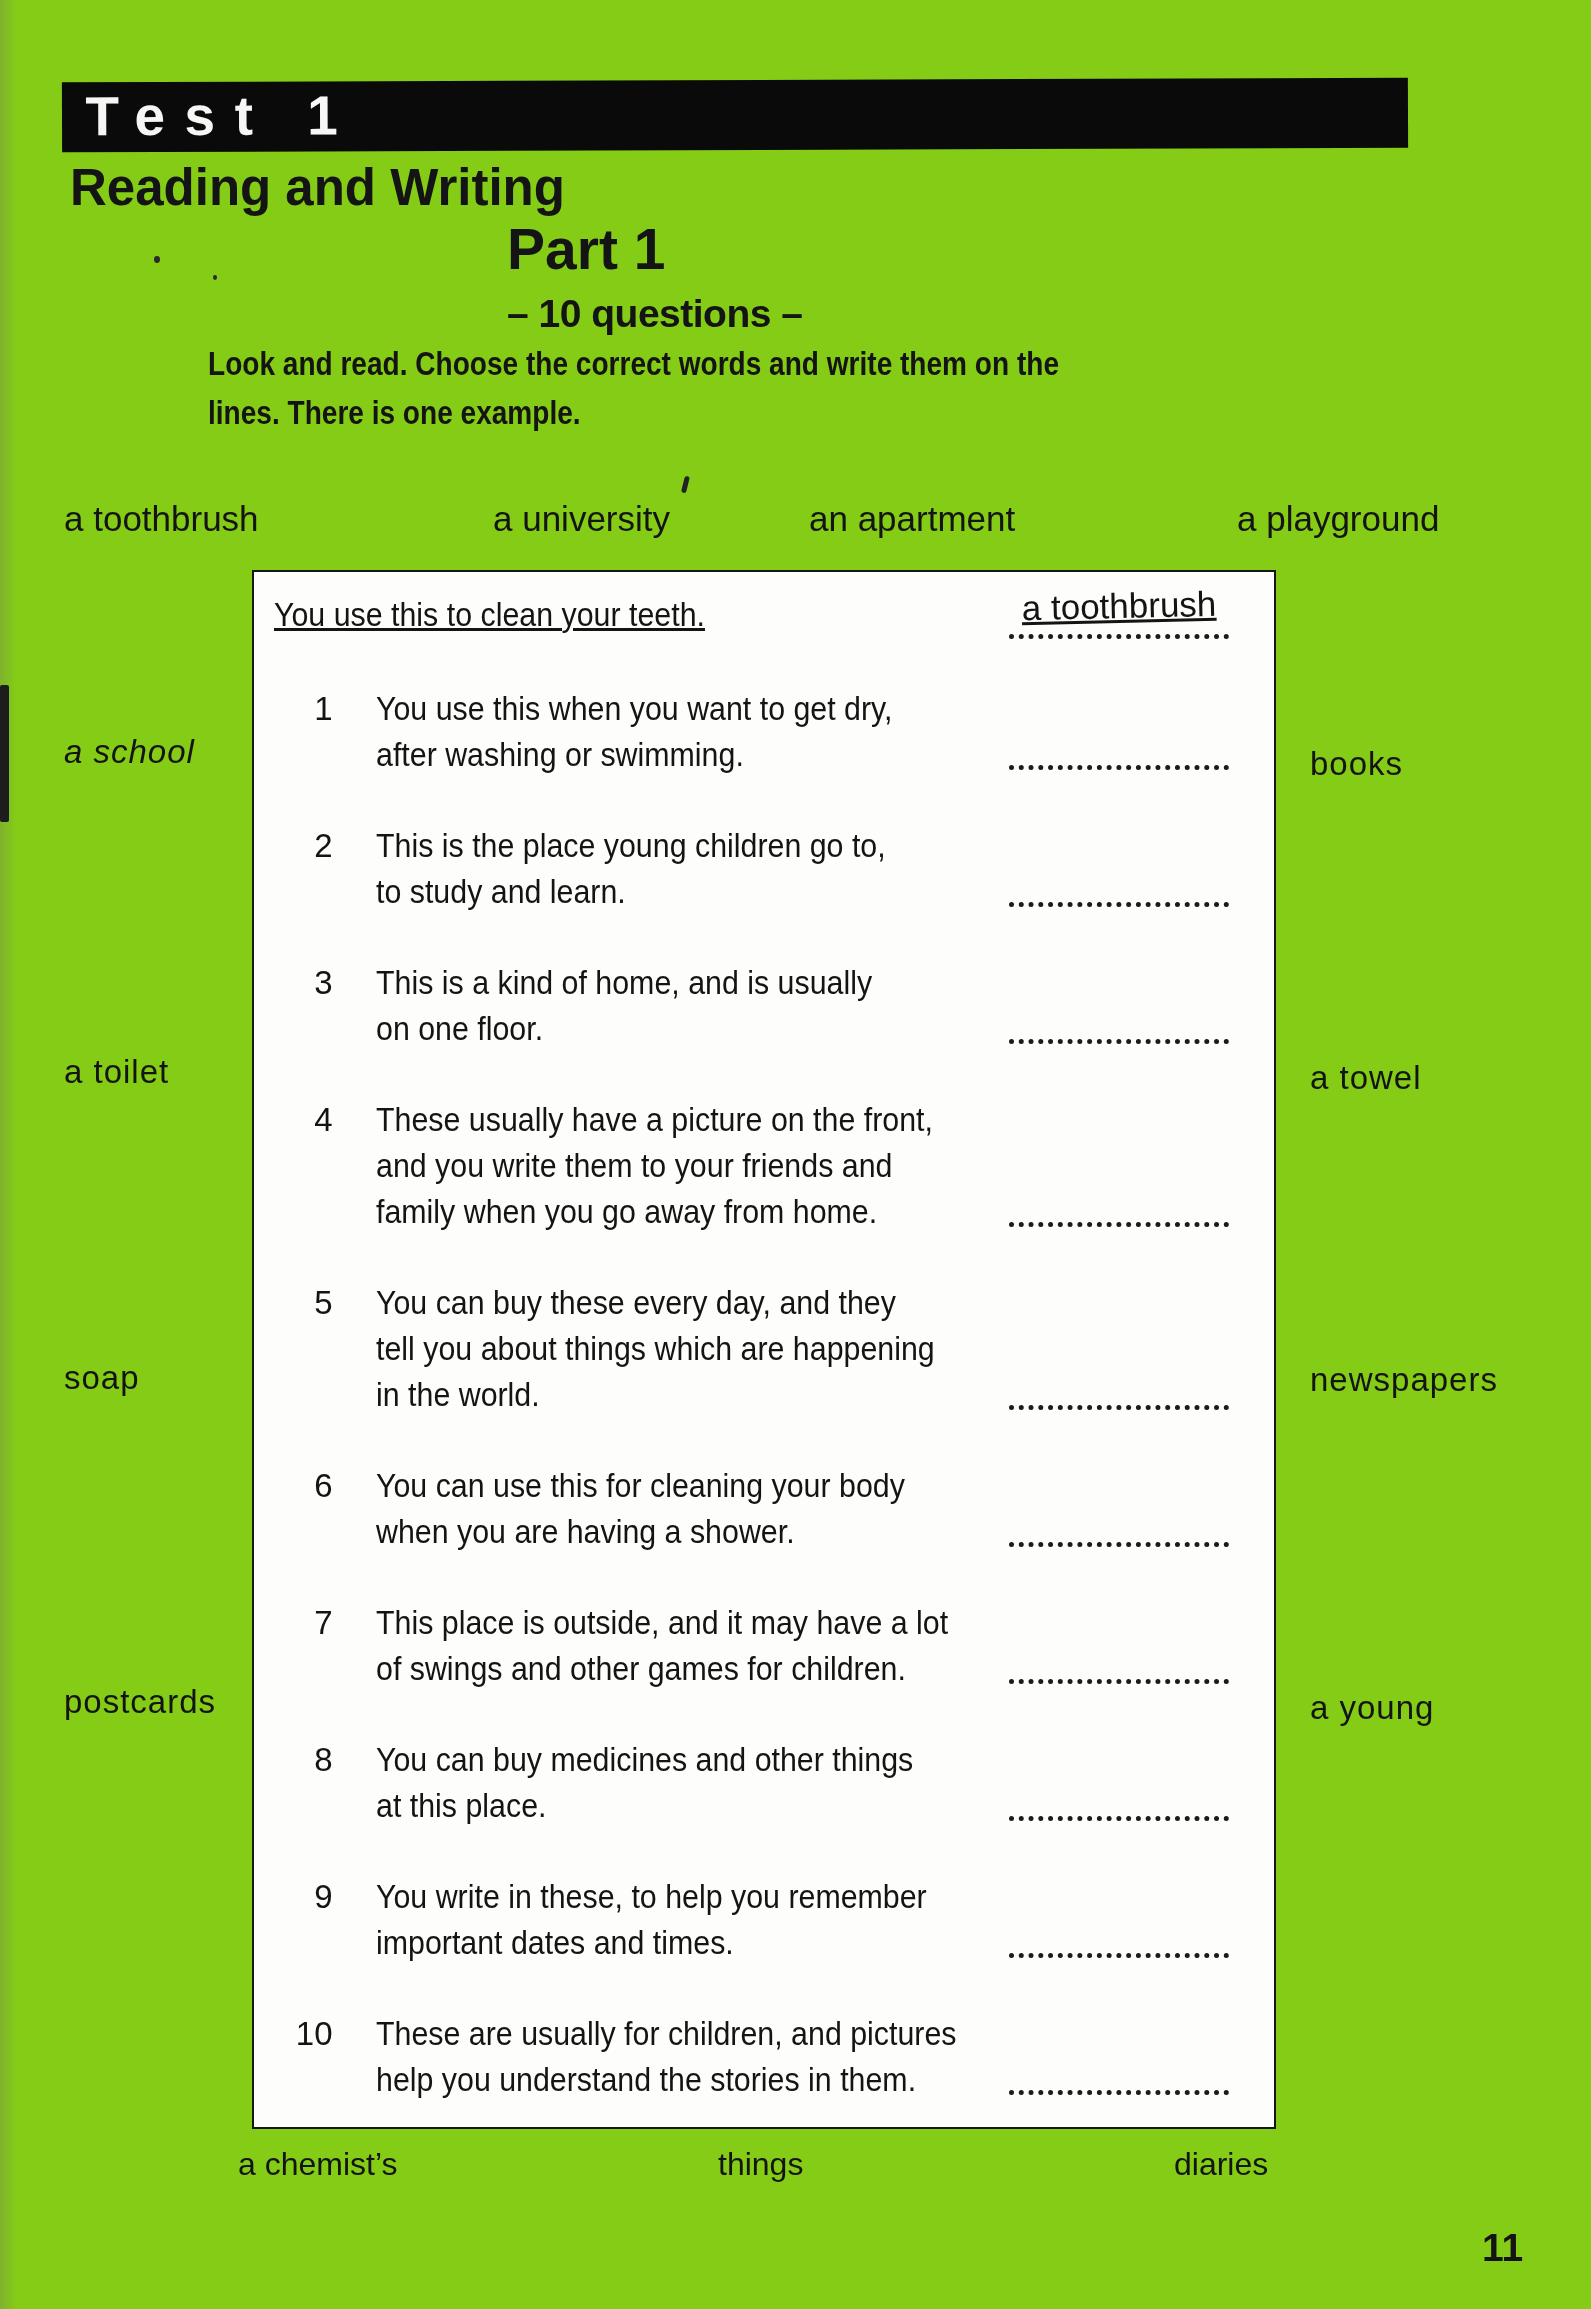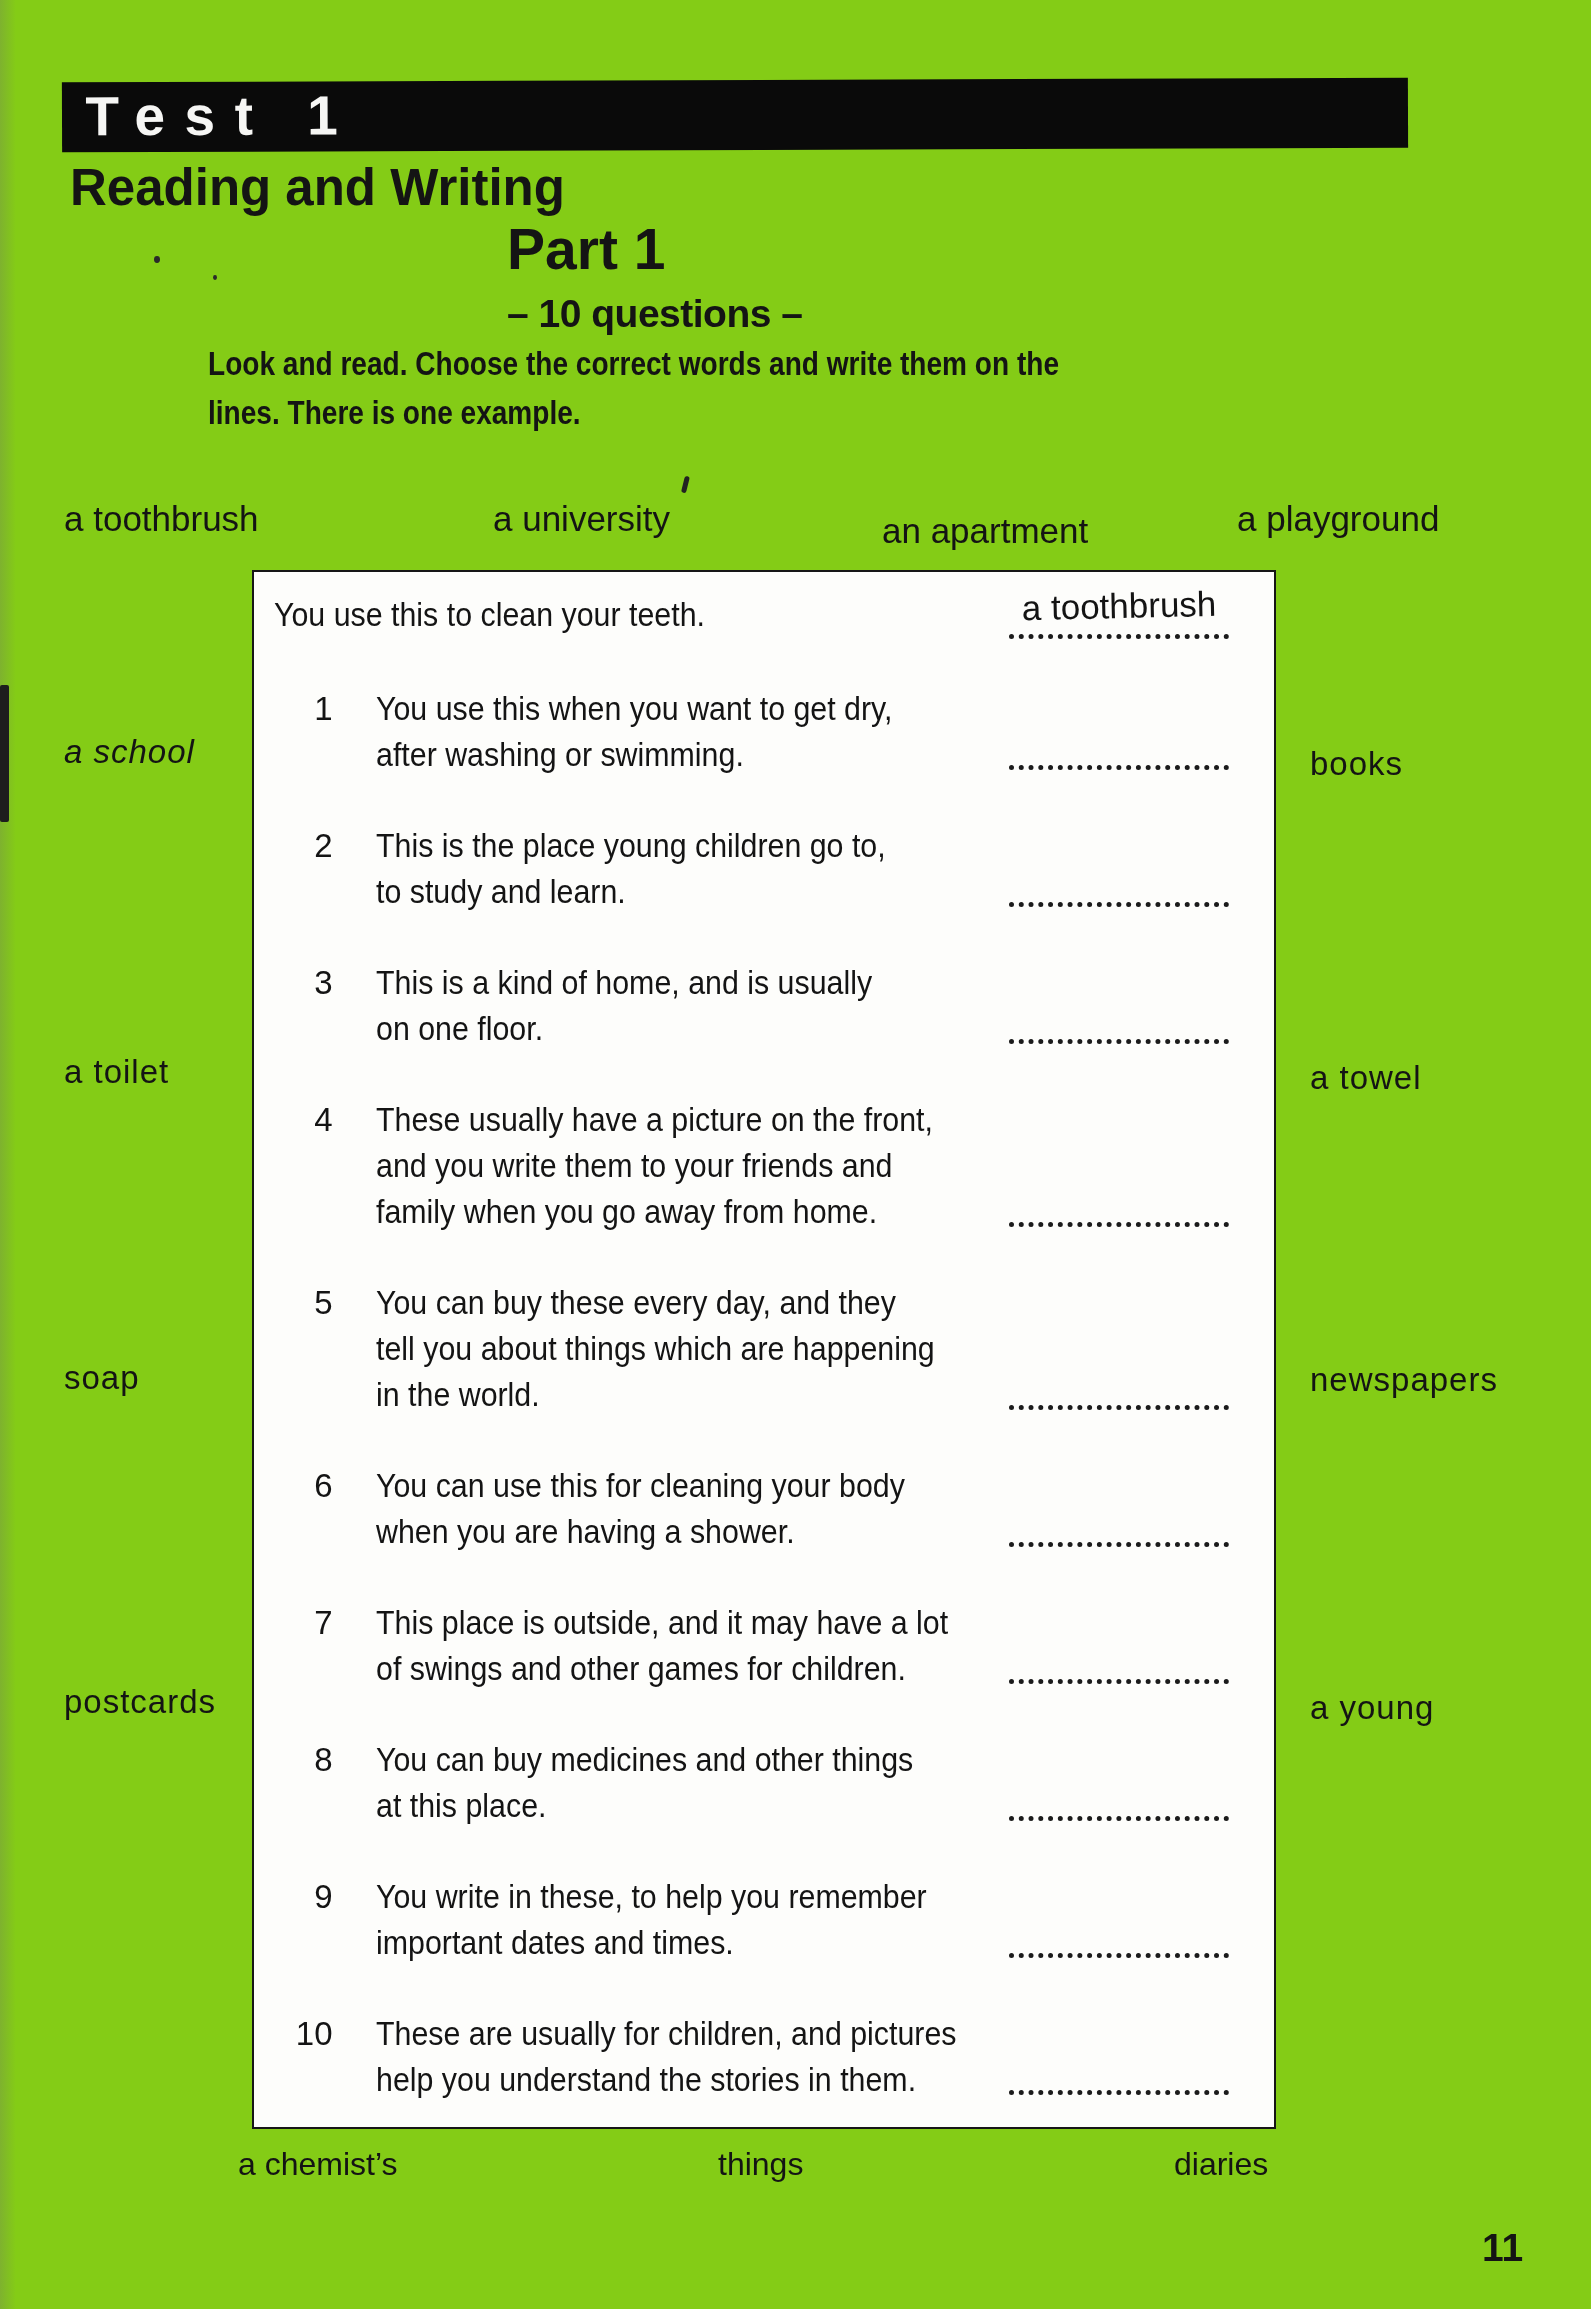--- a/index.html
+++ b/index.html
@@ -29,33 +29,33 @@
   #part-block { position:absolute; left:507px; top:216px; width:585px; text-align:left; }
   #part-title { font-size:57px; font-weight:700; }
   #part-subtitle { font-size:39px; font-weight:700; margin-top:9.8px; letter-spacing:-0.5px; }
   #instructions { position:absolute; left:208px; top:339px;
     font-size:33px; font-weight:700; line-height:49px; white-space:nowrap;
     transform:scaleX(0.85); transform-origin:left top; letter-spacing:0px; }
 
   
   .wb { position:absolute; white-space:nowrap; }
   .wb-top  { top:499px; font-size:35px; }
-  #wt0 { left:64px; } #wt1 { left:493px; } #wt2 { left:882px;margin-top:12px; } #wt3 { left:1237px; }
+  #wt0 { left:64px; } #wt1 { left:493px; } #wt2 { left:809px; } #wt3 { left:1237px; }
   .wb-left { left:64px; font-size:33px; letter-spacing:1px; }
   #wl0 { top:733px;font-style:italic; } #wl1 { top:1053px; } #wl2 { top:1359px; } #wl3 { top:1683px; }
   .wb-right { left:1310px; font-size:33px; letter-spacing:1px; }
   #wr0 { top:745px; } #wr1 { top:1059px; } #wr2 { top:1361px; } #wr3 { top:1689px; }
   .wb-bottom { top:2146px; font-size:32px; }
   #wb0 { left:238px; } #wb1 { left:718px; } #wb2 { left:1174px; }
 
   
   #question-box { position:absolute; left:252px; top:570px; width:1024px;
     box-sizing:border-box; border:2.9px solid #161616; background:#fdfdfb;
     padding:19.5px 45px 24.4px 19.5px; }
-  .ex-row { display:flex; align-items:flex-start; }
+  .ex-row { display:flex; align-items:flex-start;text-decoration:underline; }
   .ex-prompt { flex:1; font-size:33px; line-height:46px; white-space:nowrap;
     transform:scaleX(0.92); transform-origin:left top; }
   .answer-block { width:220px; margin-top:-5.9px; text-align:center; }
   .answer-text { font-size:35px; line-height:39px; white-space:nowrap;
     transform:rotate(-1.3deg); letter-spacing:0px; }
   .dotline { display:inline-block; width:220px; height:0;
     border-bottom:5.9px dotted #1b1b1b; }
   .answer-block .dotline { margin-top:2px; }
 
   #questions-container { }

